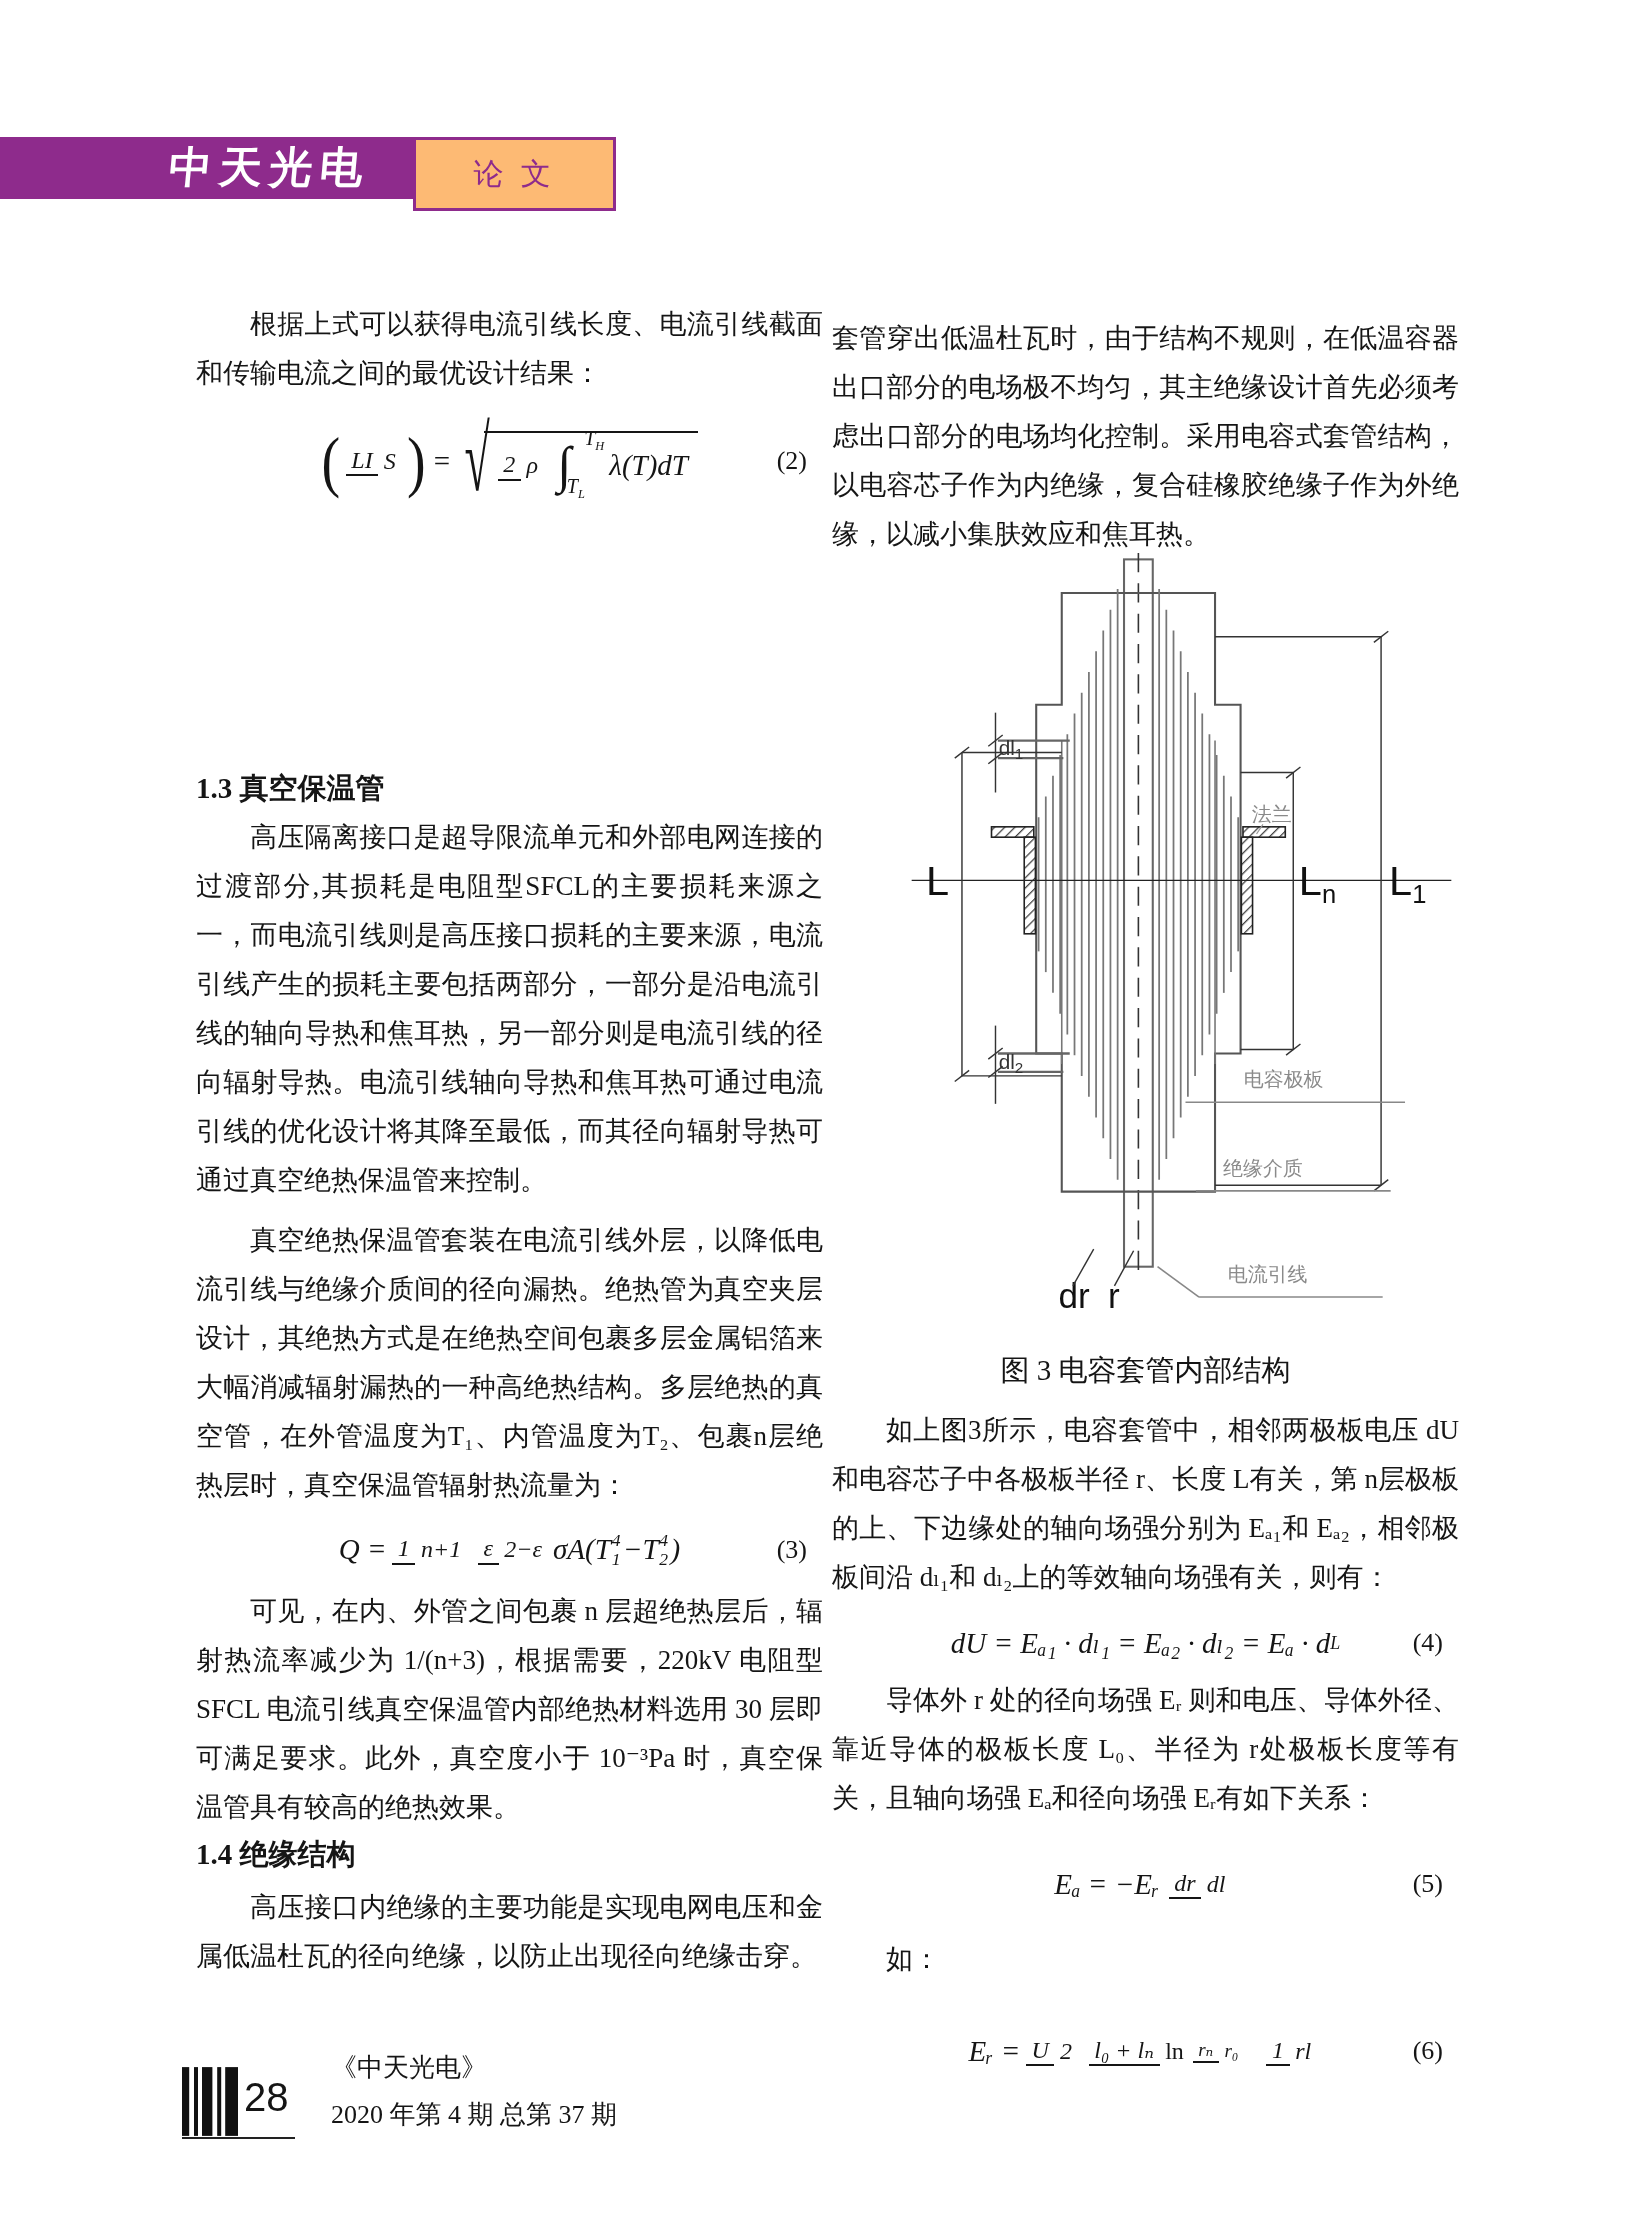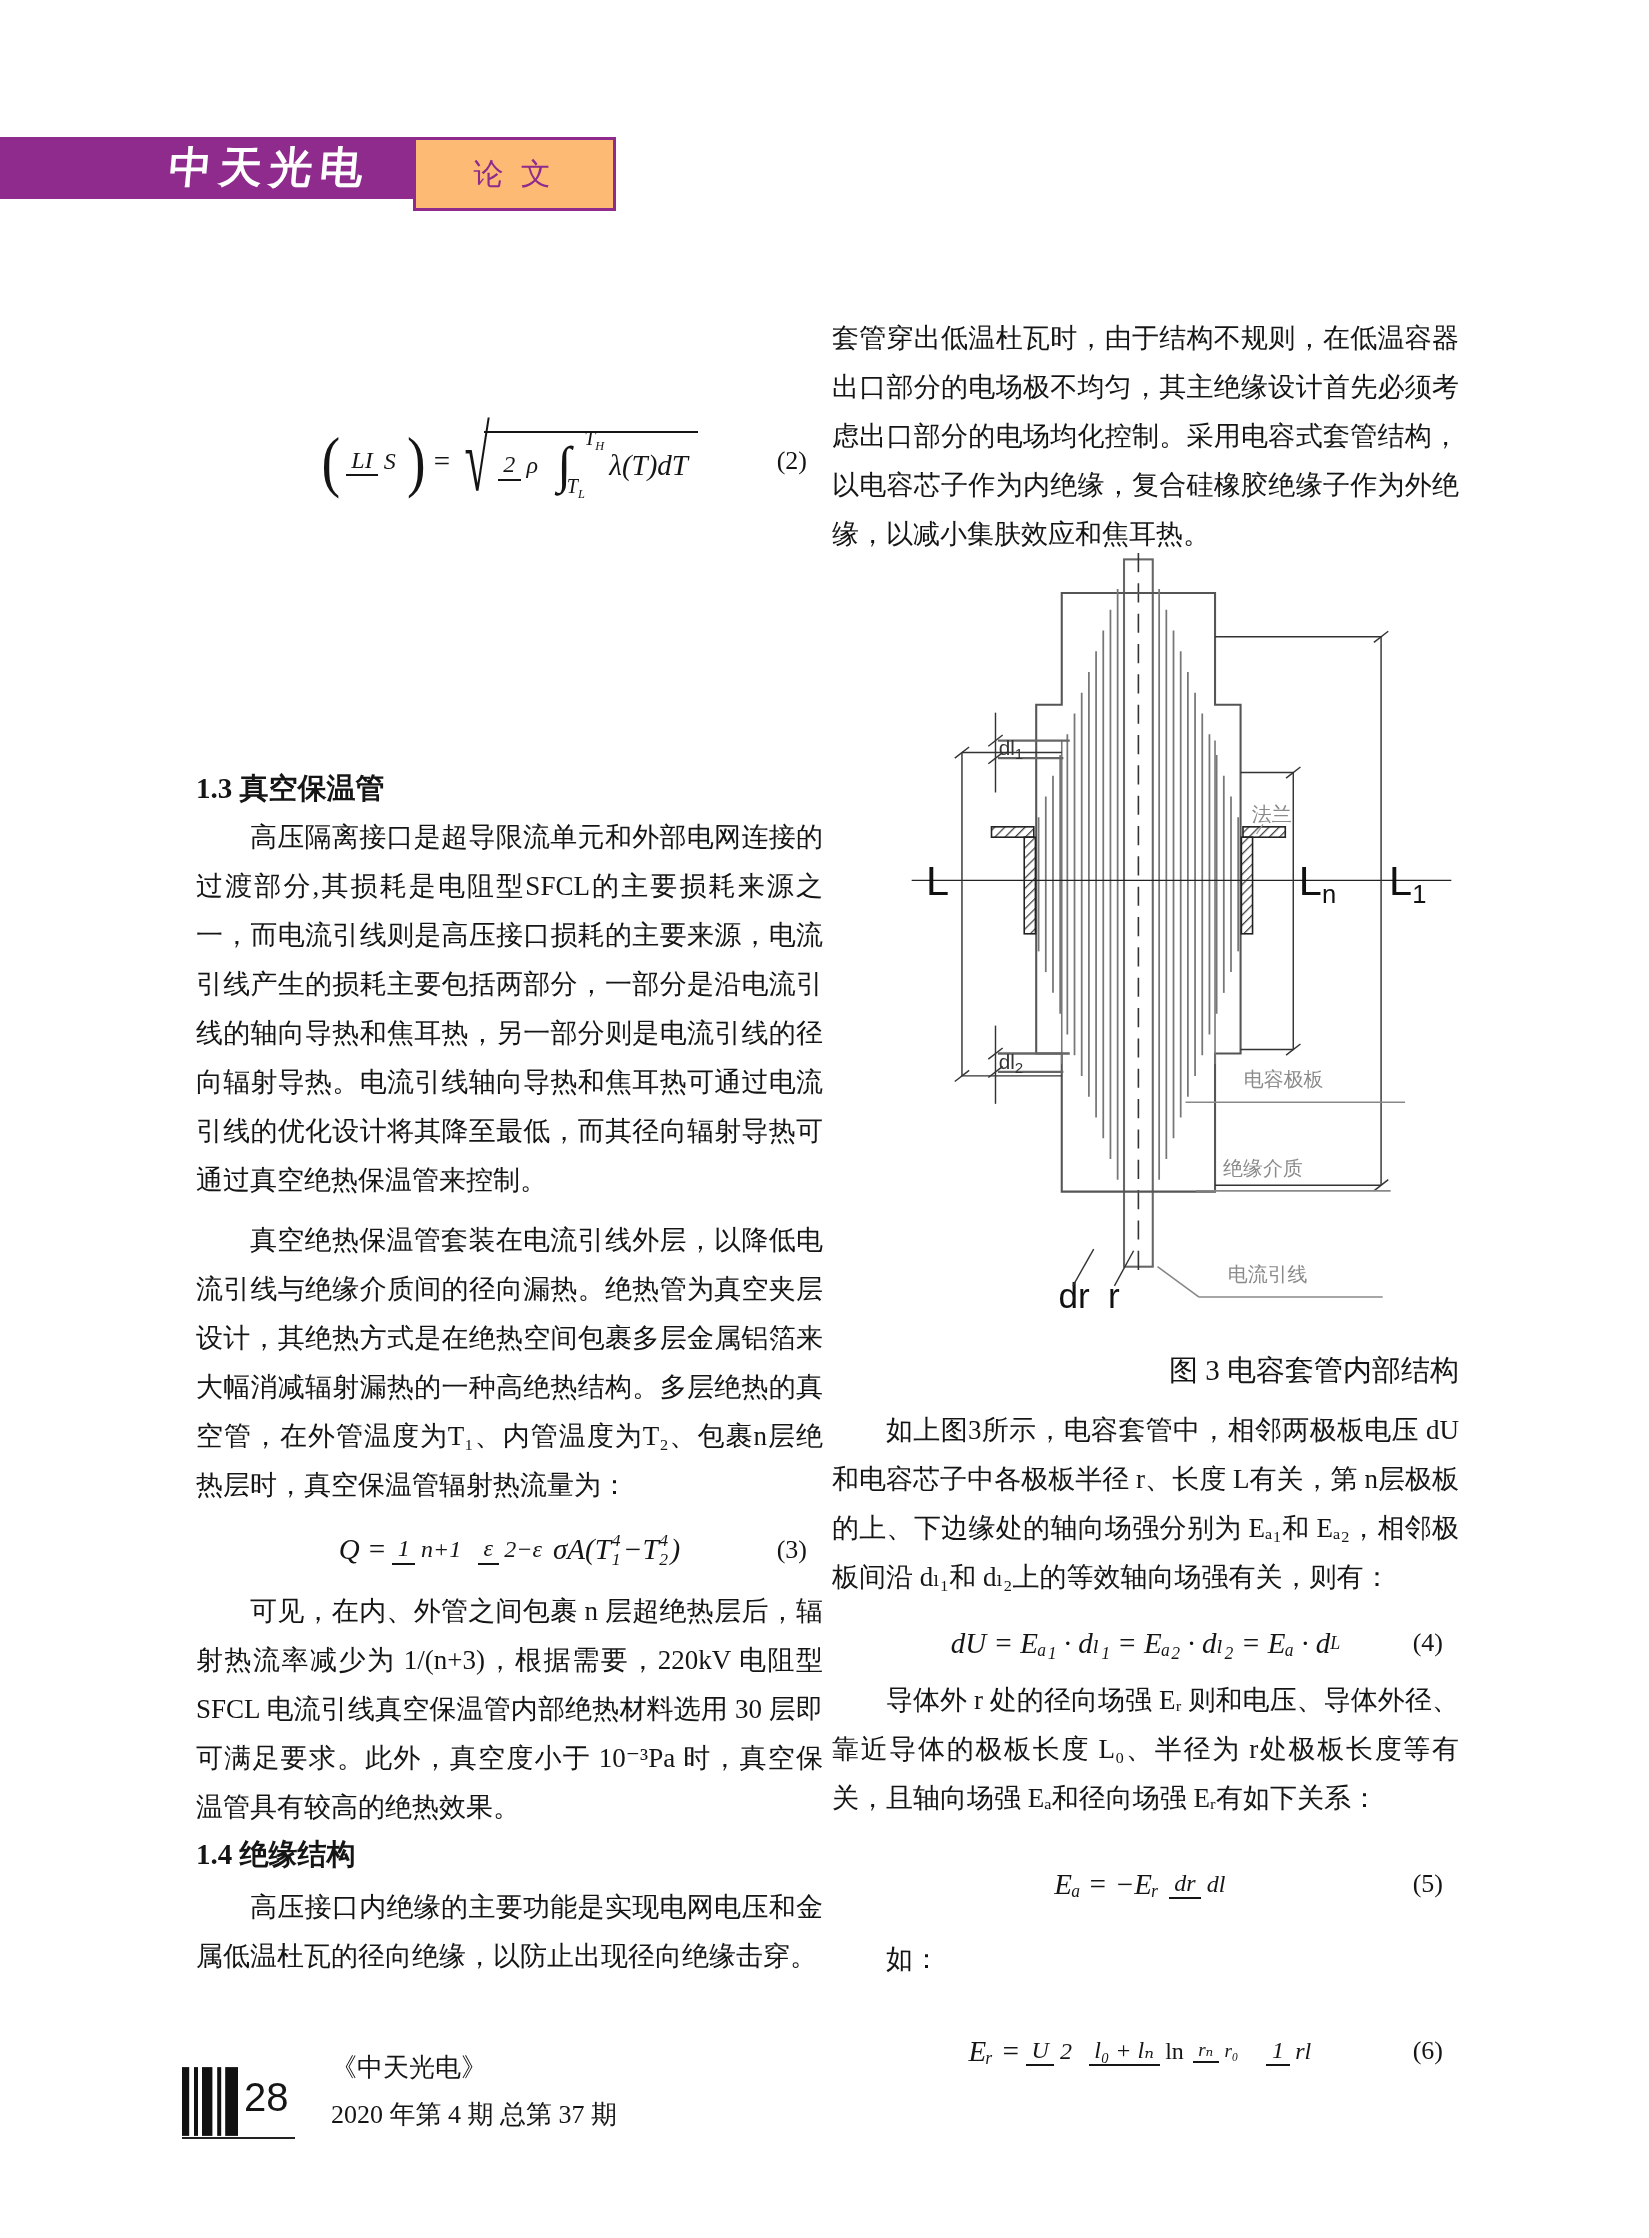--- a/index.html
+++ b/index.html
@@ -48,20 +48,21 @@
 
 <div class="page">
 
   <div class="abs band">
     <span class="logo">中天光电</span>
   </div>
   <div class="abs tagbox">
     <span class="tag">论 文</span>
   </div>
 
+  <div class="abs para indent" style="left:196px;top:300px;">根据上式可以获得电流引线长度、电流引线截面和传输电流之间的最优设计结果：</div>
 
   <div class="abs eq" style="left:196px;top:403px;height:116px;">
     <span class="bigp">(</span>
     <span class="frac sm">
         <span>LI</span>
         <span>S</span>
       </span>
     <span class="bigp">)</span>
     <span class="op">=</span>
     <span class="sq">
@@ -218,21 +219,21 @@
     <line x1="355" y1="688" x2="630" y2="688" stroke="#888" stroke-width="2"></line>
     <text x="402" y="779" font-size="25" fill="#8a8a8a">绝缘介质</text>
     <line x1="368" y1="799" x2="612" y2="799" stroke="#888" stroke-width="2"></line>
     <text x="408" y="912" font-size="25" fill="#8a8a8a">电流引线</text>
     <g stroke="#888" stroke-width="2">
       <line x1="372" y1="932" x2="602" y2="932"></line>
         <line x1="372" y1="932" x2="320" y2="894"></line>
     </g>
   </svg>
 
-  <div class="abs caption" style="left:832px;top:1351px;text-align:right;">图 3 电容套管内部结构</div>
+  <div class="abs caption" style="left:832px;top:1351px;">图 3 电容套管内部结构</div>
 
   <div class="abs para indent" style="left:832px;top:1406px;">如上图3所示，电容套管中，相邻两极板电压 dU 和电容芯子中各极板半径 r、长度 L有关，第 n层极板的上、下边缘处的轴向场强分别为 Eₐ₁和 Eₐ₂，相邻极板间沿 dₗ₁和 dₗ₂上的等效轴向场强有关，则有：</div>
 
   <div class="abs eq" style="left:832px;top:1612px;height:62px;">
     <span>dU = Eₐ₁ · dₗ₁ = Eₐ₂ · dₗ₂ = Eₐ · d</span>
       <sub>L</sub>
     <span class="eq-no">(4)</span>
   </div>
 
   <div class="abs para indent" style="left:832px;top:1676px;">导体外 r 处的径向场强 Eᵣ 则和电压、导体外径、靠近导体的极板长度 L₀、半径为 r处极板长度等有关，且轴向场强 Eₐ和径向场强 Eᵣ有如下关系：</div>

